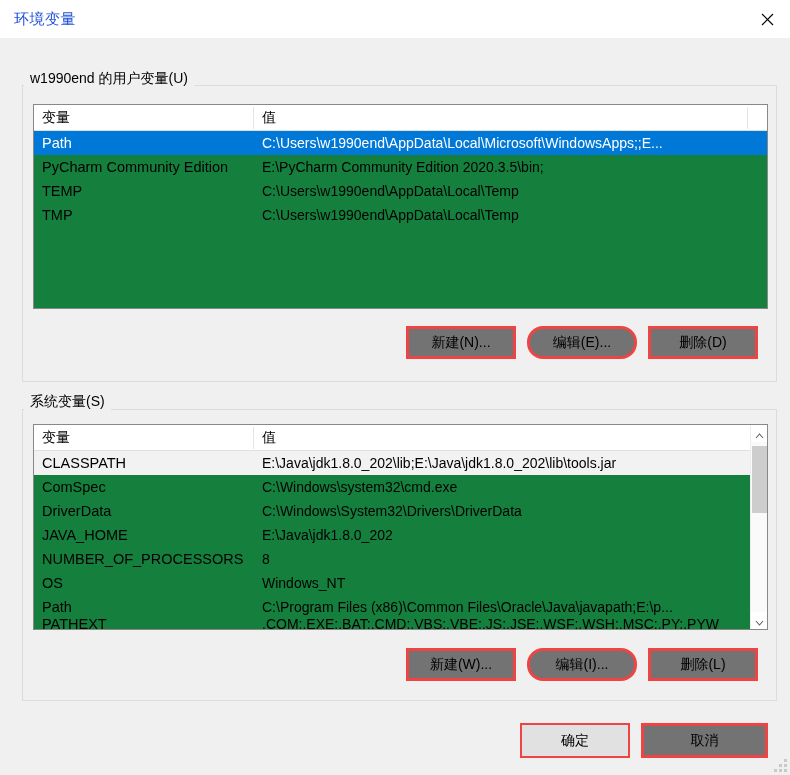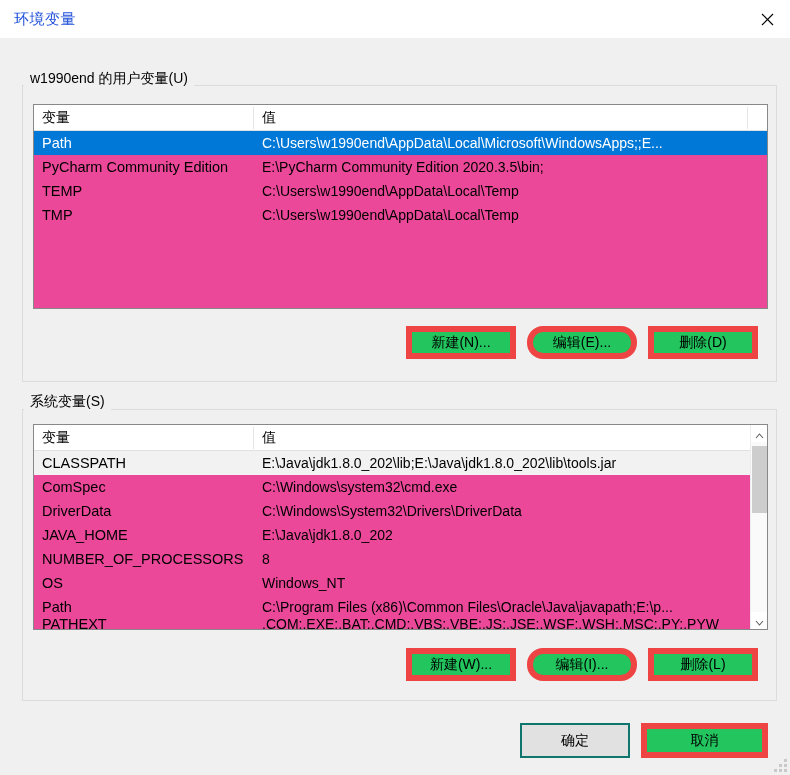--- a/index.html
+++ b/index.html
@@ -72,21 +72,21 @@
     font-size: 14px;
     color: #000000;
     white-space: nowrap;
   }
   .group-label.user  { left: 24px; top: 70px; }
   .group-label.system{ left: 24px; top: 393px; }
 
   
   .listview {
     position: absolute;
-    background: #ec4899;
+    background: #15803d;
     border: 1px solid #888888;
     overflow: hidden;
   }
   .list-user {
     left: 33px;
     top: 104px;
     width: 733px;
     height: 203px;
   }
   .list-system {
@@ -198,22 +198,22 @@
     top: 4px;
     width: 15px;
     height: 67px;
     background: #cdcdcd;
   }
 
   
   .btn {
     position: absolute;
     box-sizing: border-box;
-    background: #22c55e;
-    border: 6px solid #ef4444;
+    background: #737373;
+    border: 3px solid #ef4444;
     font-size: 14px;
     font-family: "Liberation Sans", "DejaVu Sans", sans-serif;
     color: #000000;
     text-align: center;
     cursor: default;
     display: flex;
     align-items: center;
     justify-content: center;
     padding: 0;
   }
@@ -223,21 +223,21 @@
   .btn-c1 { left: 406px; }
   .btn-c2 { left: 527px; border-radius: 16px; }
   .btn-c3 { left: 648px; }
 
   .btn-ok {
     left: 520px;
     top: 723px;
     width: 110px;
     height: 35px;
     background: #e1e1e1;
-    border: 2px solid #0f766e;
+    border: 2px solid #ef4444;
   }
   .btn-cancel {
     left: 641px;
     top: 723px;
     width: 127px;
     height: 35px;
   }
 
   
   .grip {

